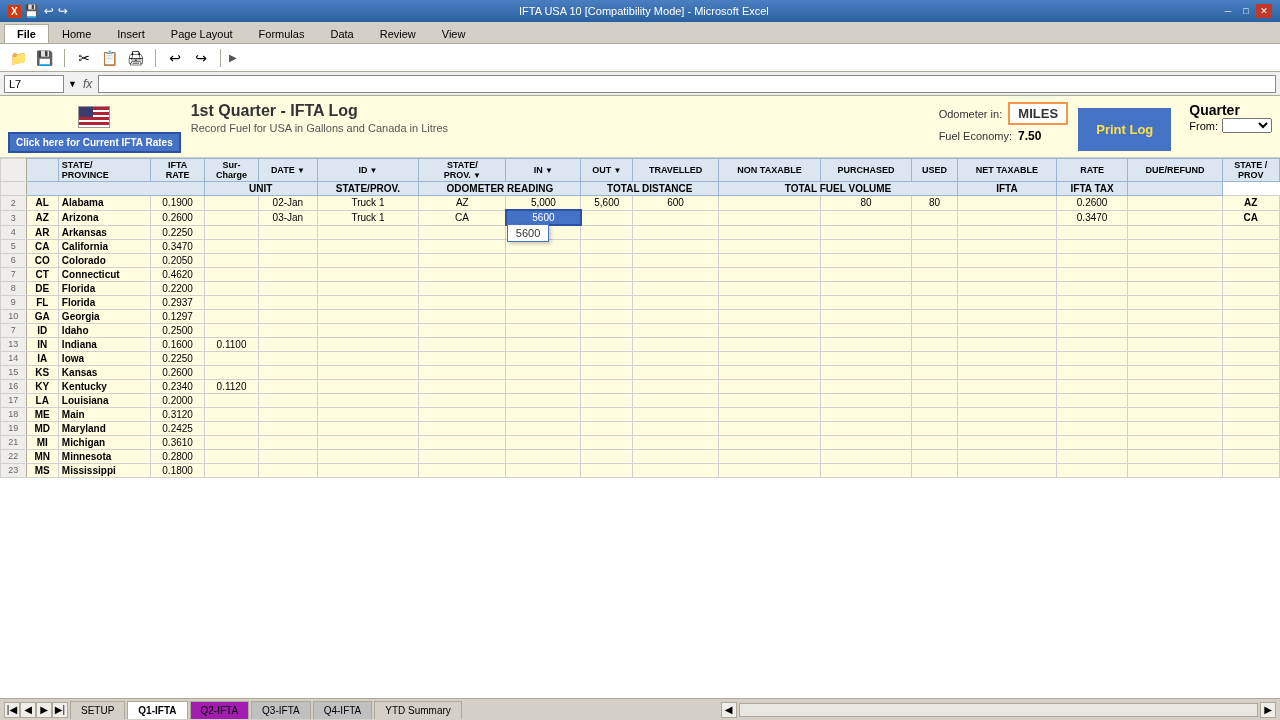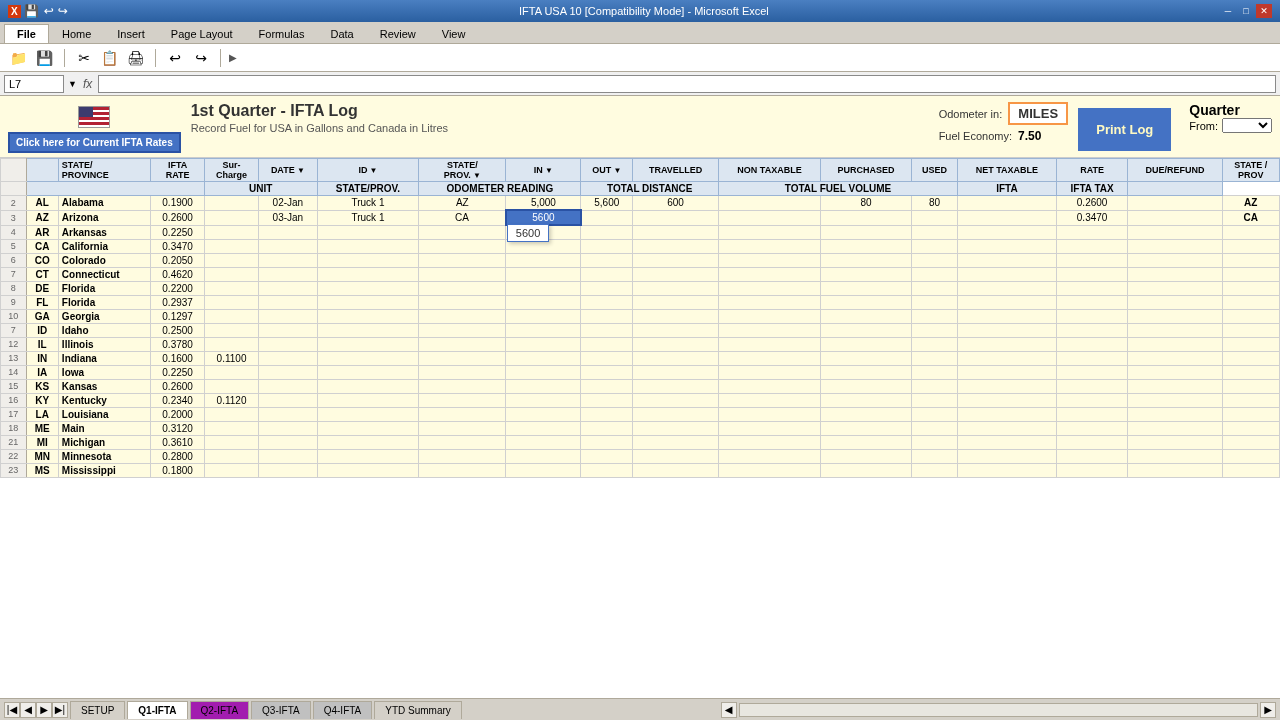--- a/index.html
+++ b/index.html
@@ -306,21 +306,21 @@
       <div class="odo-row">
         <span class="odo-label">Odometer in:</span>
         <div class="miles-box">MILES</div>
       </div>
       <div class="odo-row">
         <span class="odo-label">Fuel Economy:</span>
         <span class="fuel-value">7.50</span>
       </div>
     </div>
 
-    <button class="print-btn" style="background:#4472C4;color:#fef9c3;border:none;padding:14px 18px;font-size:13px;font-weight:bold;cursor:pointer;align-self:center;">Print Log</button>
+    <button class="print-btn" style="background:#4472C4;color:#fde047;border:none;padding:14px 18px;font-size:13px;font-weight:bold;cursor:pointer;align-self:center;">Print Log</button>
 
     <div style="margin-left:8px;display:flex;flex-direction:column;align-items:flex-start;">
       <div style="font-size:14px;font-weight:bold;">Quarter</div>
       <div style="font-size:11px;display:flex;align-items:center;gap:4px;">
         <span>From:</span>
         <select style="font-size:10px;width:50px;"></select>
       </div>
     </div>
   </div>
 
@@ -574,40 +574,20 @@
             <td style="background: rgb(255, 252, 224);"></td>
             <td style="background: rgb(255, 252, 224);"></td>
             <td style="background: rgb(255, 252, 224);"></td>
             <td style="background: rgb(255, 252, 224);"></td>
             <td style="background: rgb(255, 252, 224);"></td>
             <td style="background: rgb(255, 252, 224);"></td>
             <td style="background: rgb(255, 252, 224);"></td>
             <td style="background: rgb(255, 252, 224); font-weight: bold;"></td>
           </tr>
           <tr>
-            <td class="row-num">12</td>
-            <td class="row-state" style="font-weight: bold; background: rgb(255, 252, 224);">IL</td>
-            <td class="row-state" style="text-align: left; background: rgb(255, 252, 224);">Illinois</td>
-            <td style="background: rgb(255, 252, 224);">0.3780</td>
-            <td style="background: rgb(255, 252, 224);"></td>
-            <td style="background: rgb(255, 252, 224);"></td>
-            <td style="background: rgb(255, 252, 224);"></td>
-            <td style="background: rgb(255, 252, 224);"></td>
-            <td style="background: rgb(255, 252, 224);"></td>
-            <td style="background: rgb(255, 252, 224);"></td>
-            <td style="background: rgb(255, 252, 224);"></td>
-            <td style="background: rgb(255, 252, 224);"></td>
-            <td style="background: rgb(255, 252, 224);"></td>
-            <td style="background: rgb(255, 252, 224);"></td>
-            <td style="background: rgb(255, 252, 224);"></td>
-            <td style="background: rgb(255, 252, 224);"></td>
-            <td style="background: rgb(255, 252, 224);"></td>
-            <td style="background: rgb(255, 252, 224); font-weight: bold;"></td>
-          </tr>
-          <tr>
             <td class="row-num">13</td>
             <td class="row-state" style="font-weight: bold; background: rgb(255, 252, 224);">IN</td>
             <td class="row-state" style="text-align: left; background: rgb(255, 252, 224);">Indiana</td>
             <td style="background: rgb(255, 252, 224);">0.1600</td>
             <td style="background: rgb(255, 252, 224);">0.1100</td>
             <td style="background: rgb(255, 252, 224);"></td>
             <td style="background: rgb(255, 252, 224);"></td>
             <td style="background: rgb(255, 252, 224);"></td>
             <td style="background: rgb(255, 252, 224);"></td>
             <td style="background: rgb(255, 252, 224);"></td>
@@ -698,20 +678,40 @@
             <td style="background: rgb(255, 252, 224);"></td>
             <td style="background: rgb(255, 252, 224);"></td>
             <td style="background: rgb(255, 252, 224);"></td>
             <td style="background: rgb(255, 252, 224); font-weight: bold;"></td>
           </tr>
           <tr>
             <td class="row-num">18</td>
             <td class="row-state" style="font-weight: bold; background: rgb(255, 252, 224);">ME</td>
             <td class="row-state" style="text-align: left; background: rgb(255, 252, 224);">Main</td>
             <td style="background: rgb(255, 252, 224);">0.3120</td>
+            <td style="background: rgb(255, 252, 224);"></td>
+            <td style="background: rgb(255, 252, 224);"></td>
+            <td style="background: rgb(255, 252, 224);"></td>
+            <td style="background: rgb(255, 252, 224);"></td>
+            <td style="background: rgb(255, 252, 224);"></td>
+            <td style="background: rgb(255, 252, 224);"></td>
+            <td style="background: rgb(255, 252, 224);"></td>
+            <td style="background: rgb(255, 252, 224);"></td>
+            <td style="background: rgb(255, 252, 224);"></td>
+            <td style="background: rgb(255, 252, 224);"></td>
+            <td style="background: rgb(255, 252, 224);"></td>
+            <td style="background: rgb(255, 252, 224);"></td>
+            <td style="background: rgb(255, 252, 224);"></td>
+            <td style="background: rgb(255, 252, 224); font-weight: bold;"></td>
+          </tr>
+          <tr>
+            <td class="row-num">19</td>
+            <td class="row-state" style="font-weight: bold; background: rgb(255, 252, 224);">MD</td>
+            <td class="row-state" style="text-align: left; background: rgb(255, 252, 224);">Maryland</td>
+            <td style="background: rgb(255, 252, 224);">0.2425</td>
             <td style="background: rgb(255, 252, 224);"></td>
             <td style="background: rgb(255, 252, 224);"></td>
             <td style="background: rgb(255, 252, 224);"></td>
             <td style="background: rgb(255, 252, 224);"></td>
             <td style="background: rgb(255, 252, 224);"></td>
             <td style="background: rgb(255, 252, 224);"></td>
             <td style="background: rgb(255, 252, 224);"></td>
             <td style="background: rgb(255, 252, 224);"></td>
             <td style="background: rgb(255, 252, 224);"></td>
             <td style="background: rgb(255, 252, 224);"></td>

